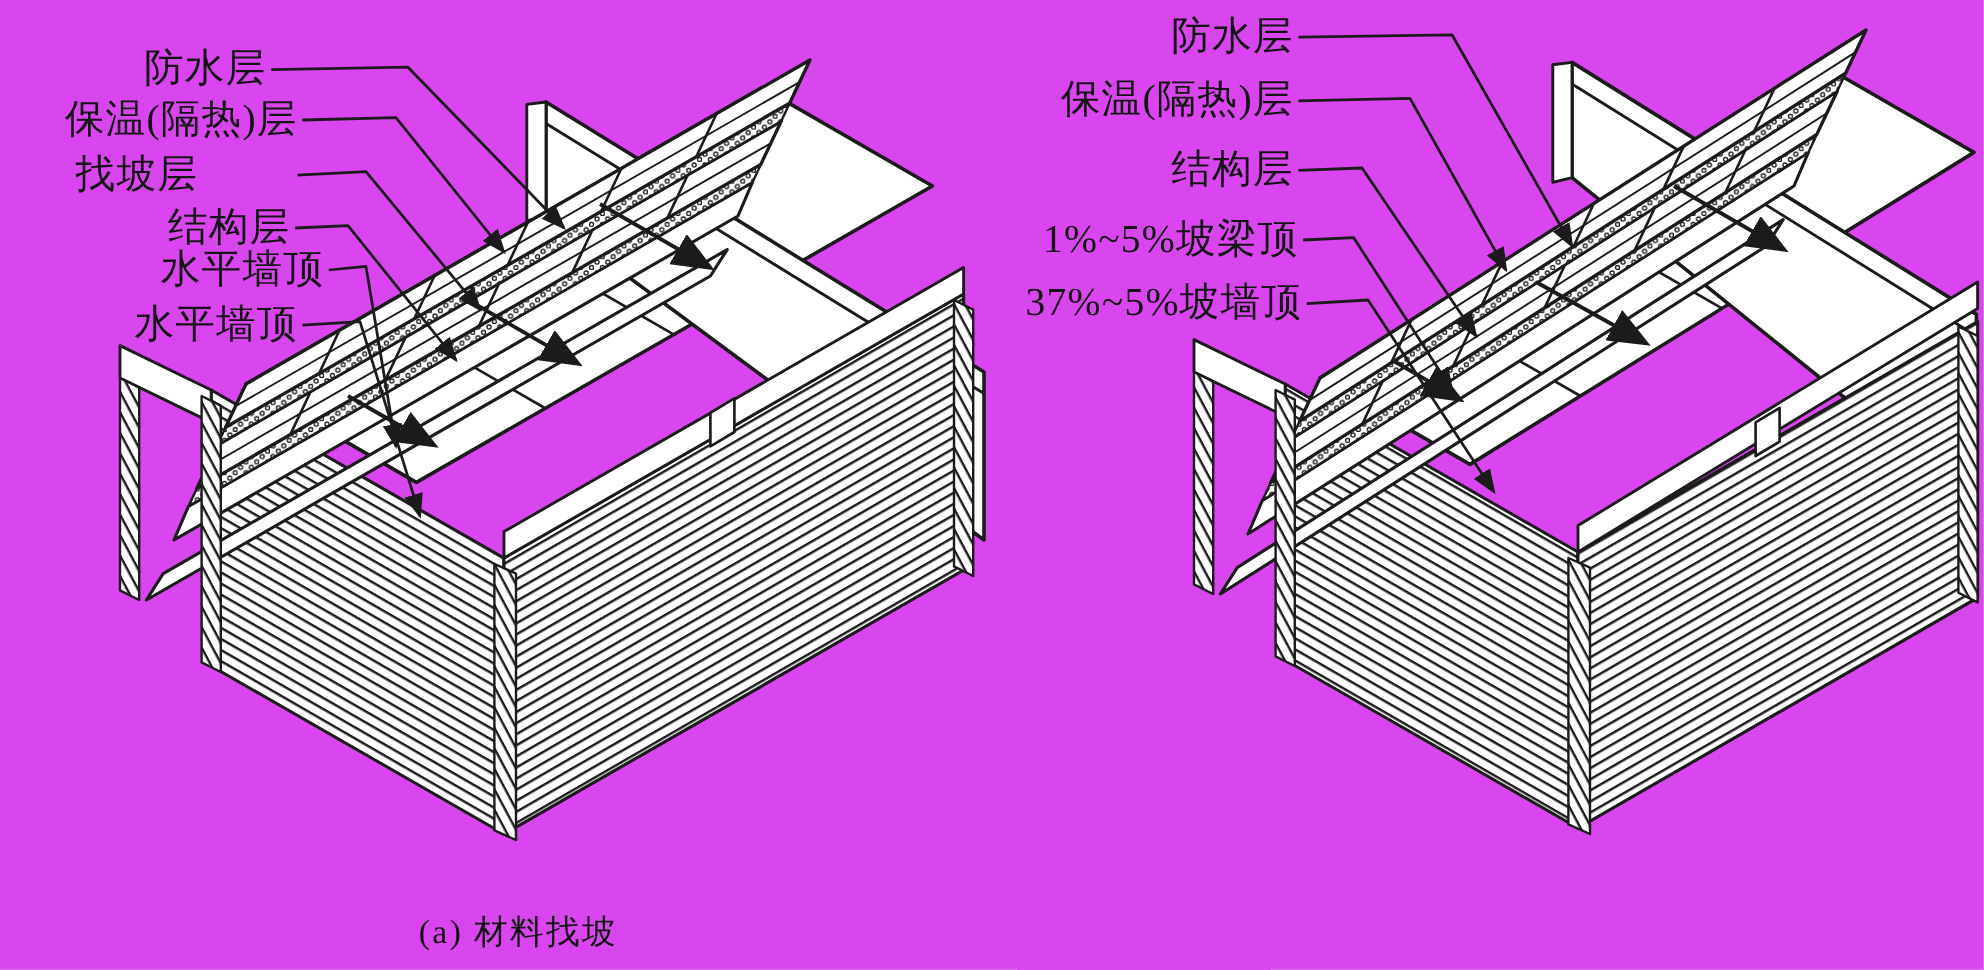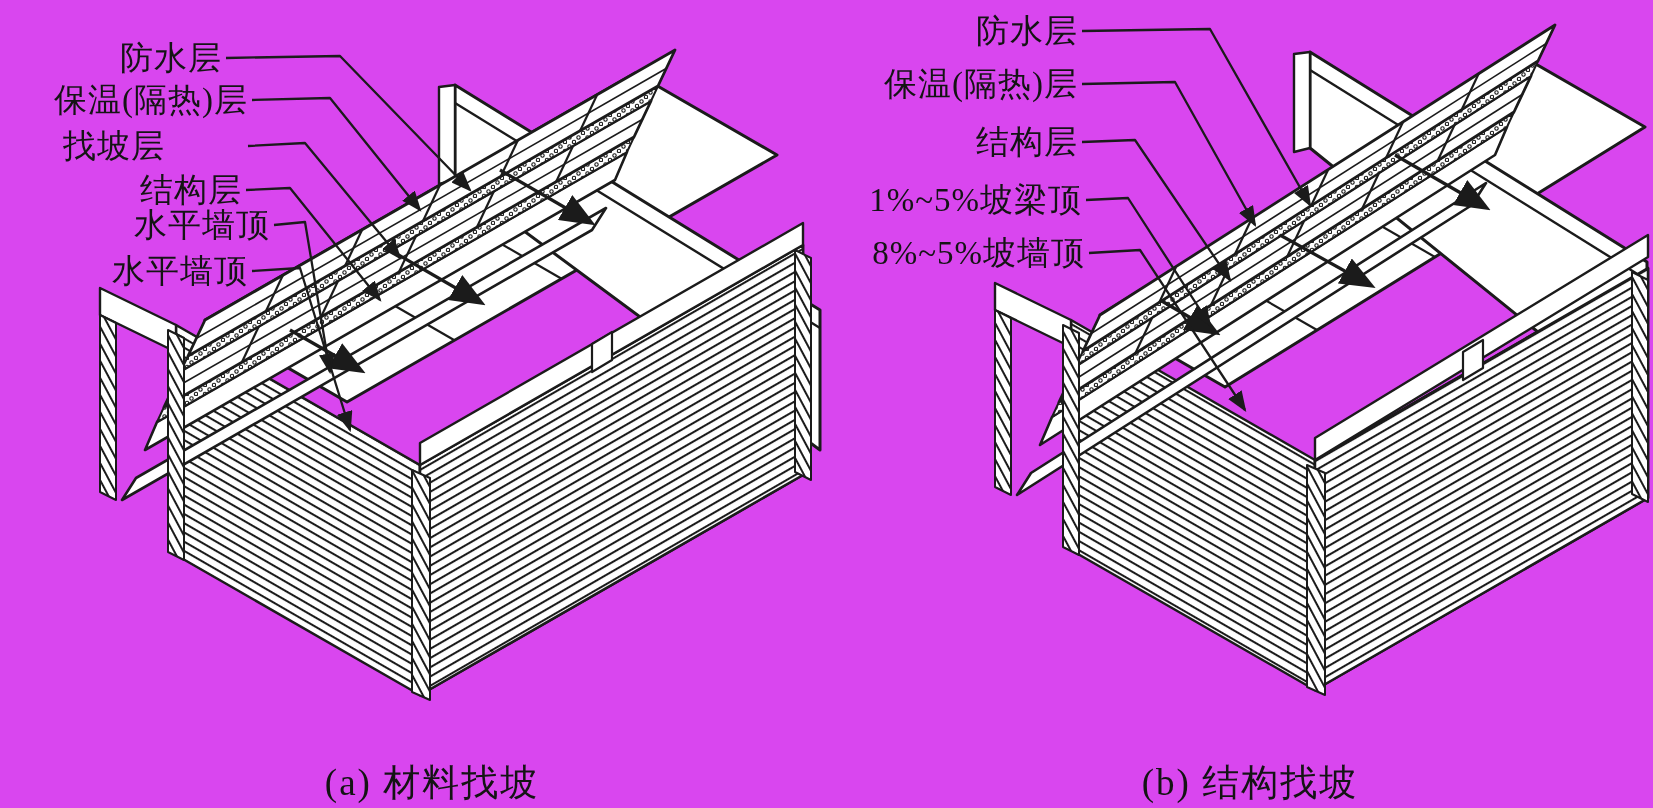--- a/index.html
+++ b/index.html
@@ -2,21 +2,21 @@
 <html><head>
 <meta charset="utf-8">
 <style>
   html,body{margin:0;padding:0;}
   body{width:1653px;height:808px;background:#ffffff;overflow:hidden;
        font-family:"Liberation Serif", serif;}
   .figure{position:relative;width:1653px;height:808px;background:#d946ef;text-decoration:underline;}
   .drawing-svg{position:absolute;left:0;top:0;}
   .lbl{position:absolute;transform:translateY(-50%);font-size:33px;line-height:1.05;
        white-space:nowrap;color:#141414;letter-spacing:1px;}
-  .caption{position:absolute;font-size:37px;color:#141414;width:340px;text-align:center;
+  .caption{position:absolute;font-size:28px;color:#141414;width:340px;text-align:center;
            letter-spacing:2px;}
 </style>
 </head>
 <body>
 
 <div class="figure">
 
 <svg class="drawing-svg" width="1653" height="745" viewBox="0 0 1653 745">
   <defs>
     <pattern id="hatchL" width="8" height="8" patternUnits="userSpaceOnUse" patternTransform="rotate(30)">
@@ -204,17 +204,16 @@
   <div class="lbl" style="right:1405px;top:100px">保温(隔热)层</div>
   <div class="lbl" style="right:1488px;top:146px">找坡层</div>
   <div class="lbl" style="right:1411px;top:190px">结构层</div>
   <div class="lbl" style="right:1383px;top:225px">水平墙顶</div>
   <div class="lbl" style="right:1405px;top:271px">水平墙顶</div>
 
   <div class="lbl" style="right:575px;top:31px">防水层</div>
   <div class="lbl" style="right:575px;top:84px">保温(隔热)层</div>
   <div class="lbl" style="right:575px;top:142px">结构层</div>
   <div class="lbl" style="right:571px;top:200px">1%~5%坡梁顶</div>
-  <div class="lbl" style="right:568px;top:253px">8%~5%坡墙顶</div>
+  <div class="lbl" style="right:568px;top:253px">37%~5%坡墙顶</div>
 
   <div class="caption" style="left:262px;top:758px">(a) 材料找坡</div>
-  <div class="caption" style="left:1080px;top:758px">(b) 结构找坡</div>
 </div>
 
 </body></html>

